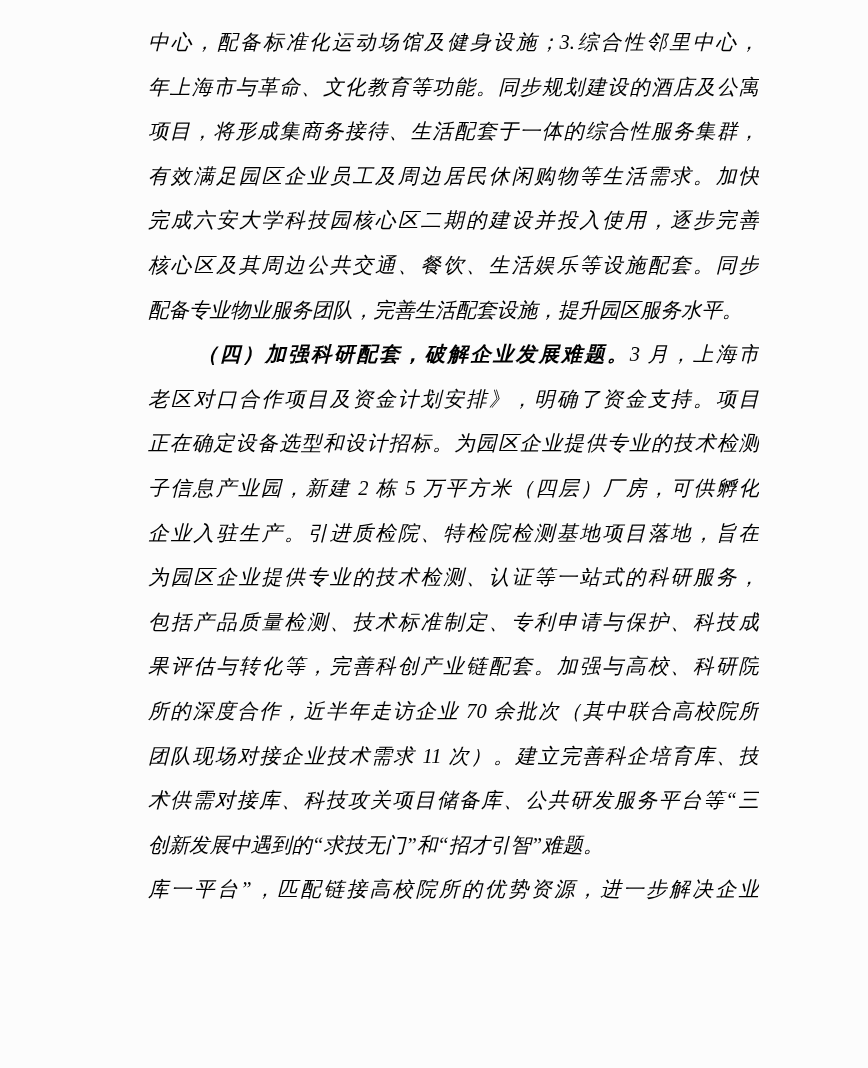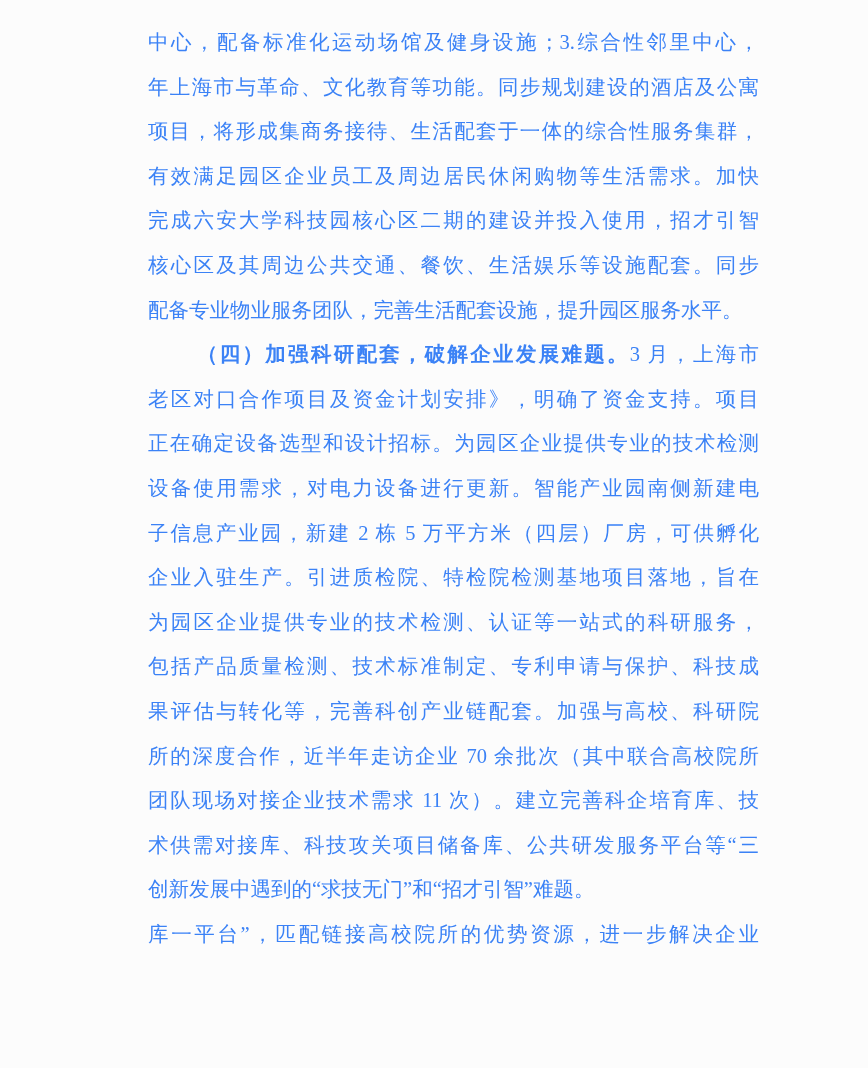--- a/index.html
+++ b/index.html
@@ -46,32 +46,31 @@
     font-weight: normal;
   }
   .run.bold {
     font-weight: bold;
   }
 </style>
 </head>
 <body style="background: rgb(252, 252, 252);">
 
 <div class="page">
-  <div class="textblock" style="color: #3b82f6;">
+  <div class="textblock" style="color: #000000; font-style: italic;">
       <div class="line"><span class="run">中心，配备标准化运动场馆及健身设施；3.综合性邻里中心，</span></div>
       <div class="line"><span class="run">年上海市与革命、文化教育等功能。同步规划建设的酒店及公寓</span></div>
       <div class="line"><span class="run">项目，将形成集商务接待、生活配套于一体的综合性服务集群，</span></div>
       <div class="line"><span class="run">有效满足园区企业员工及周边居民休闲购物等生活需求。加快</span></div>
-      <div class="line"><span class="run">完成六安大学科技园核心区二期的建设并投入使用，招才引智</span></div>
+      <div class="line"><span class="run">完成六安大学科技园核心区二期的建设并投入使用，逐步完善</span></div>
       <div class="line"><span class="run">核心区及其周边公共交通、餐饮、生活娱乐等设施配套。同步</span></div>
       <div class="line para-end"><span class="run">配备专业物业服务团队，完善生活配套设施，提升园区服务水平。</span></div>
       <div class="line indent"><span class="run bold">（四）加强科研配套，破解企业发展难题。</span><span class="run">3 月，上海市</span></div>
       <div class="line"><span class="run">老区对口合作项目及资金计划安排》，明确了资金支持。项目</span></div>
       <div class="line"><span class="run">正在确定设备选型和设计招标。为园区企业提供专业的技术检测</span></div>
-      <div class="line"><span class="run">设备使用需求，对电力设备进行更新。智能产业园南侧新建电</span></div>
       <div class="line"><span class="run">子信息产业园，新建 2 栋 5 万平方米（四层）厂房，可供孵化</span></div>
       <div class="line"><span class="run">企业入驻生产。引进质检院、特检院检测基地项目落地，旨在</span></div>
       <div class="line"><span class="run">为园区企业提供专业的技术检测、认证等一站式的科研服务，</span></div>
       <div class="line"><span class="run">包括产品质量检测、技术标准制定、专利申请与保护、科技成</span></div>
       <div class="line"><span class="run">果评估与转化等，完善科创产业链配套。加强与高校、科研院</span></div>
       <div class="line"><span class="run">所的深度合作，近半年走访企业 70 余批次（其中联合高校院所</span></div>
       <div class="line"><span class="run">团队现场对接企业技术需求 11 次）。建立完善科企培育库、技</span></div>
       <div class="line"><span class="run">术供需对接库、科技攻关项目储备库、公共研发服务平台等“三</span></div>
       <div class="line para-end"><span class="run">创新发展中遇到的“求技无门”和“招才引智”难题。</span></div>
       <div class="line"><span class="run">库一平台”，匹配链接高校院所的优势资源，进一步解决企业</span></div>

